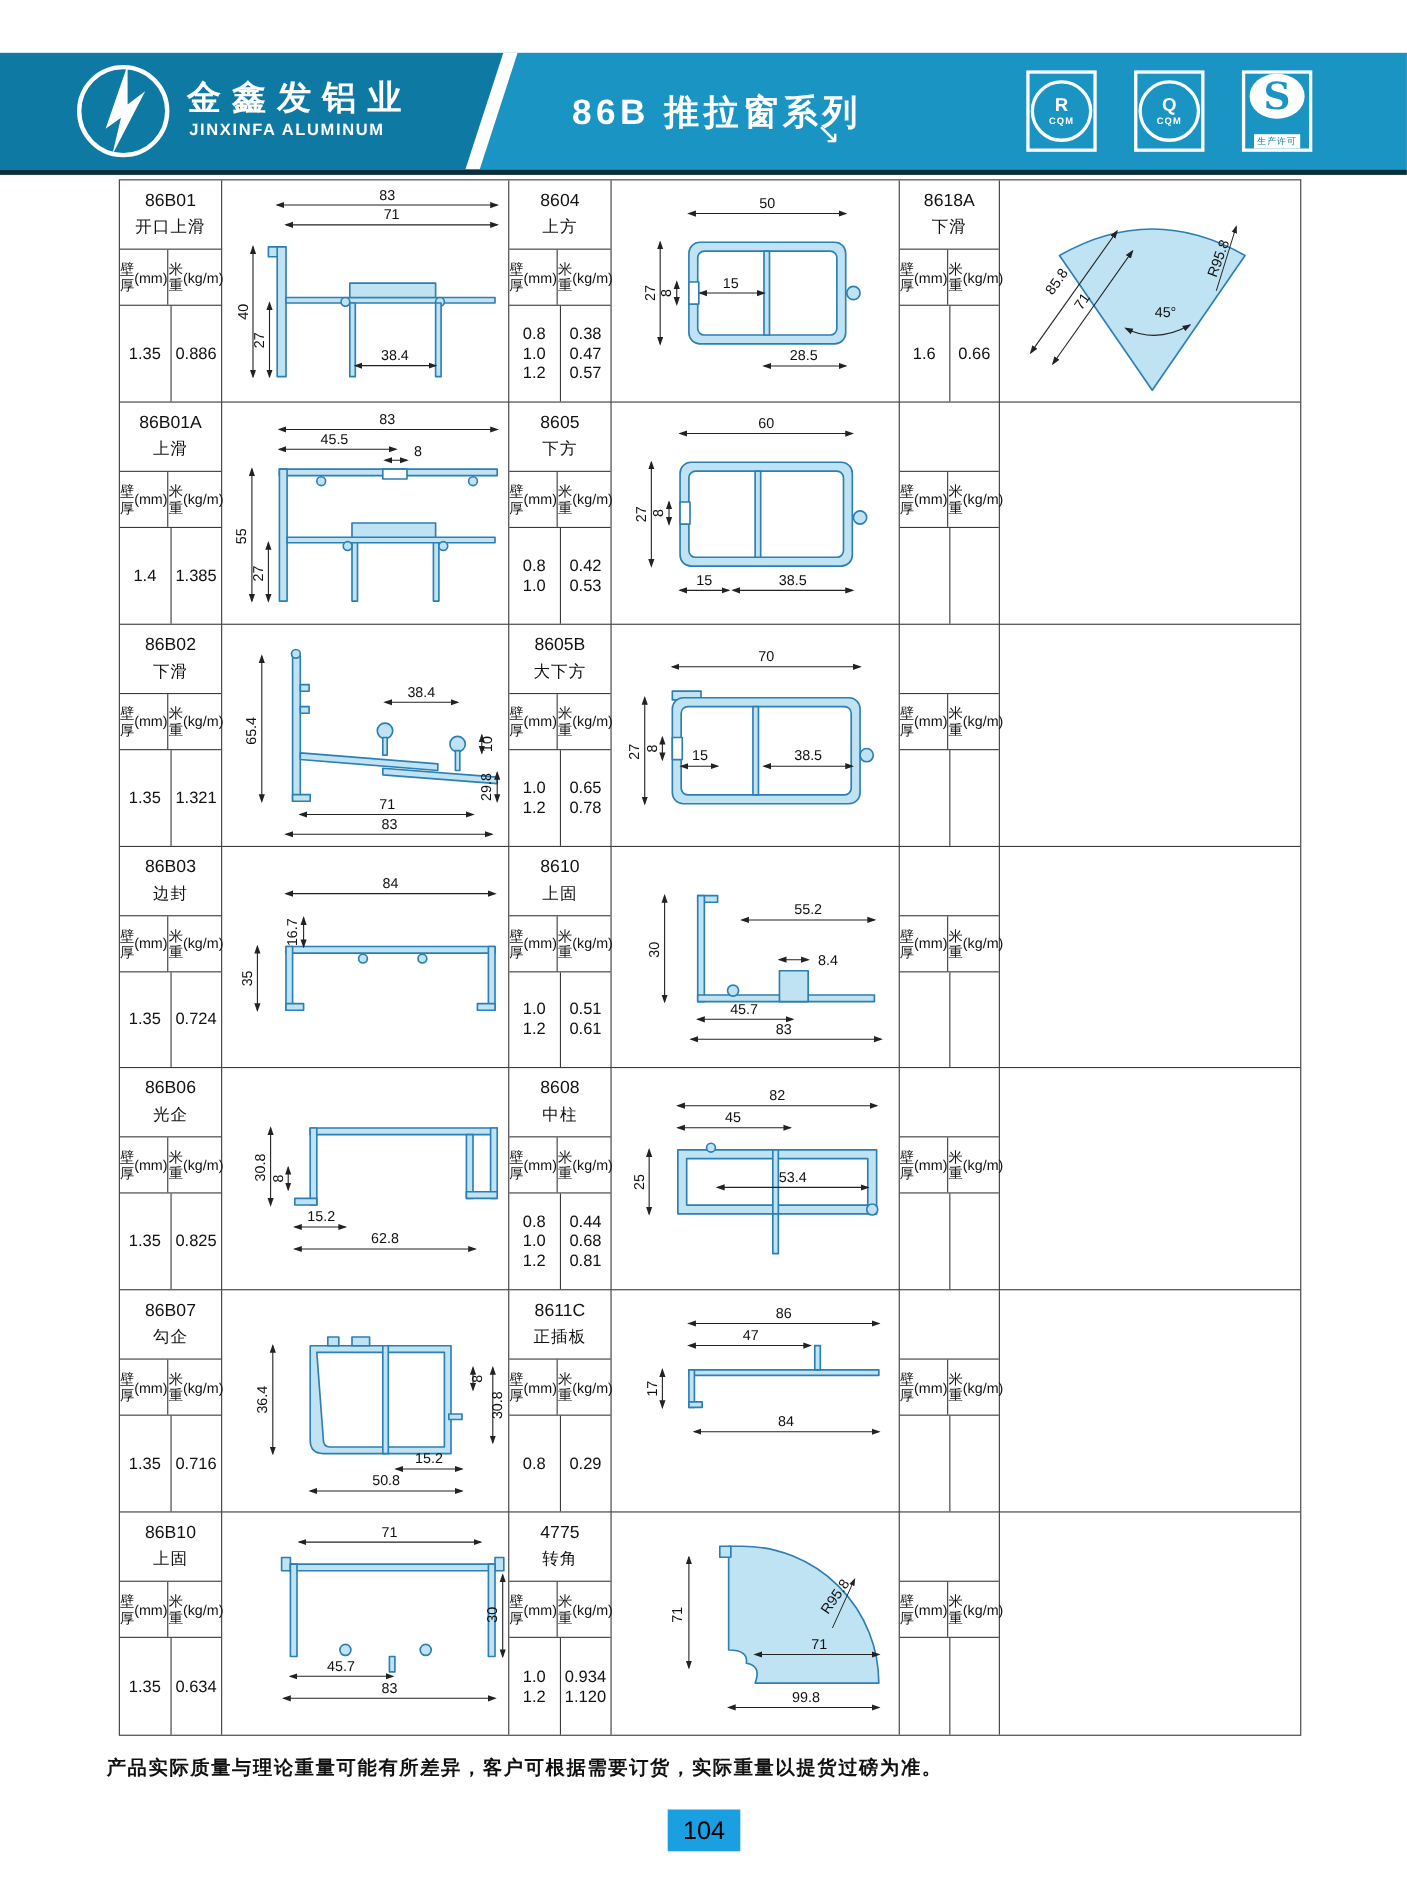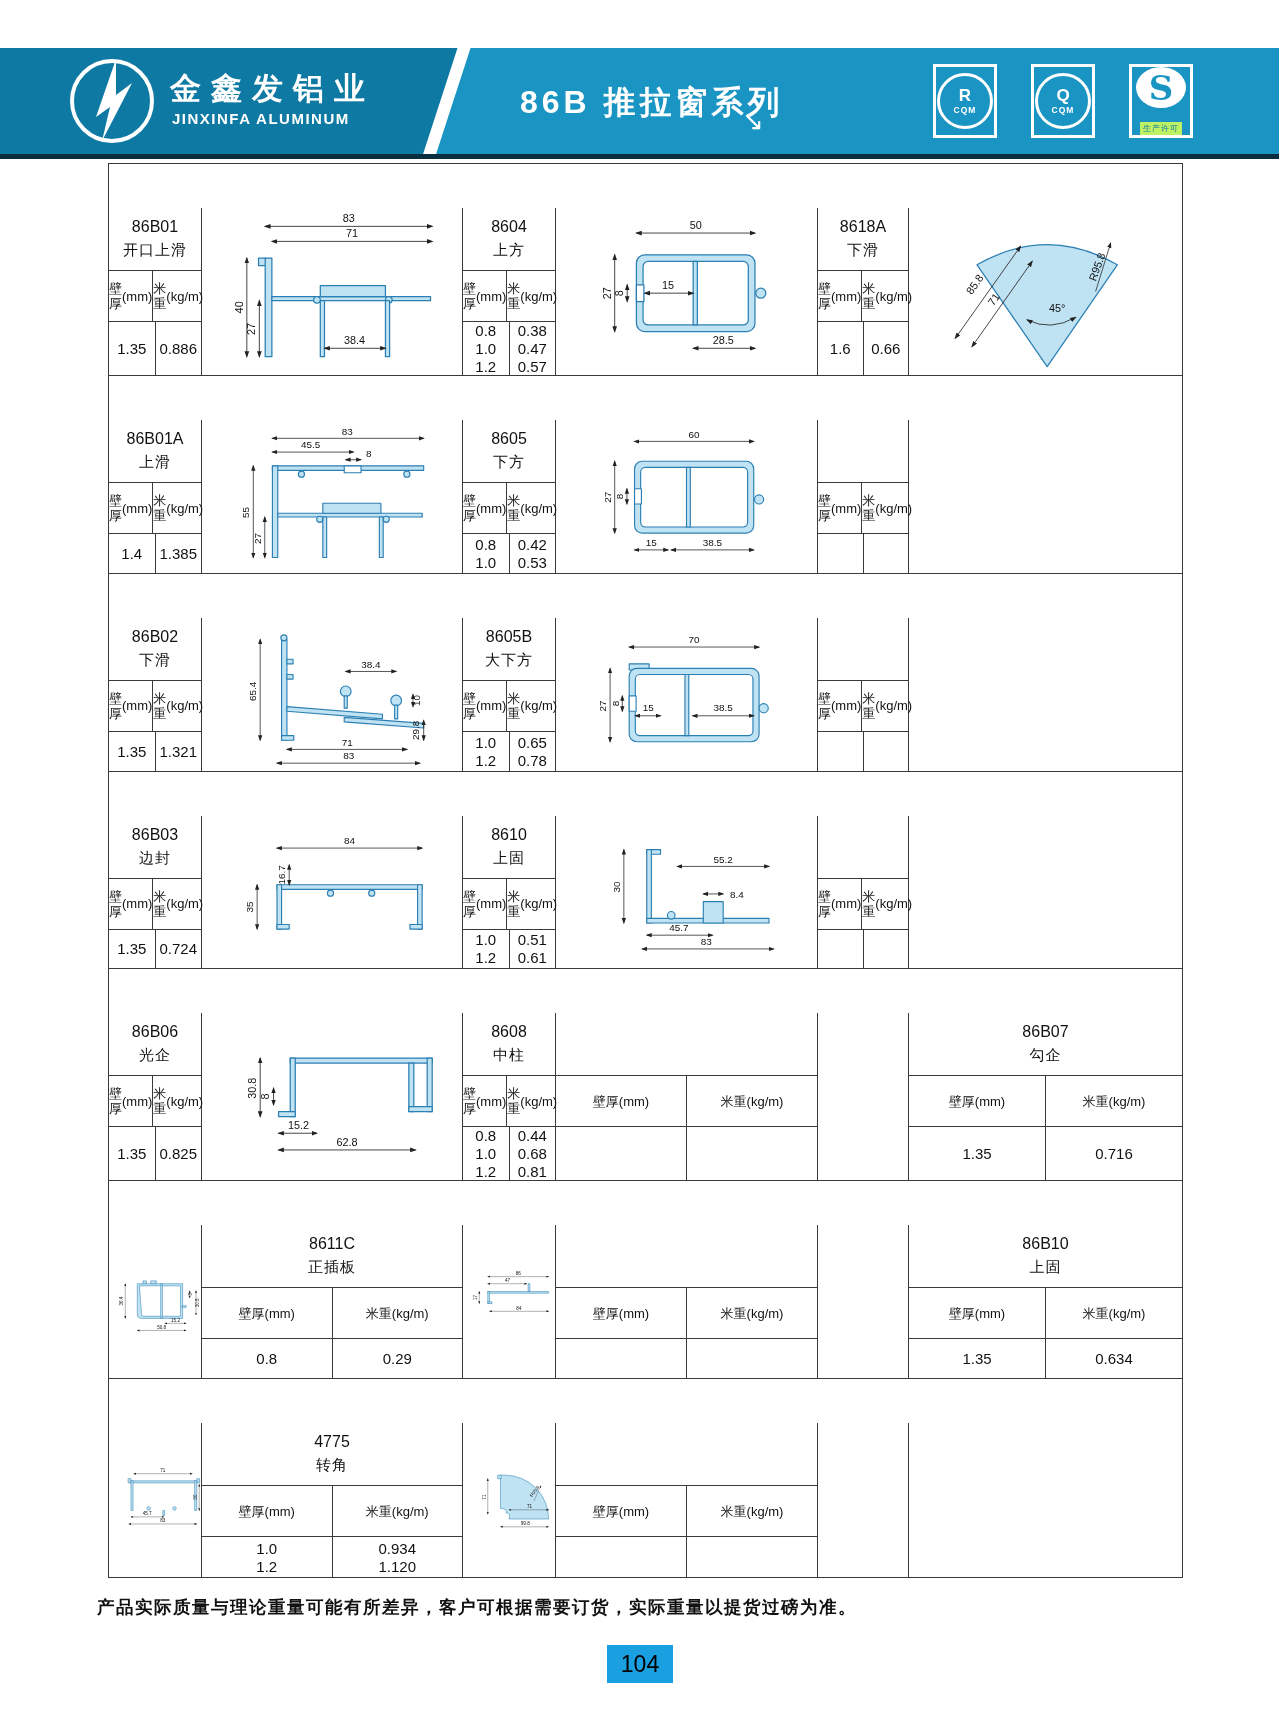--- a/index.html
+++ b/index.html
@@ -16,28 +16,28 @@
   .logo-en{position:absolute;left:172px;top:62px;color:#fff;font-size:15px;font-weight:bold;letter-spacing:1.5px;white-space:nowrap;}
   .band-title{position:absolute;left:520px;top:33px;color:#fff;font-size:32px;font-weight:600;letter-spacing:4px;white-space:nowrap;}
   .band-arrow{position:absolute;left:742px;top:58px;color:#fff;font-size:26px;}
   .badges{position:absolute;right:86px;top:16px;display:flex;gap:34px;}
   .badge{width:64px;height:74px;border:3px solid #fff;box-sizing:border-box;display:flex;flex-direction:column;align-items:center;justify-content:center;}
   .badge-circle{width:50px;height:50px;border:3px solid #fff;border-radius:50%;display:flex;flex-direction:column;align-items:center;justify-content:center;line-height:1;}
   .badge-letter{color:#fff;font-size:17px;font-weight:bold;}
   .badge-sub{color:#fff;font-size:8.5px;font-weight:bold;letter-spacing:1px;margin-top:2px;}
   .badge-circle-filled{width:50px;height:50px;background:#fff;border-radius:50%;display:flex;align-items:center;justify-content:center;line-height:1;}
   .badge-letter-s{color:#1a94c2;font-size:34px;font-weight:bold;font-family:"DejaVu Serif","Liberation Serif",serif;}
-  .badge-s-label{margin-top:14px;background:#bef264;color:#0e7aa4;font-size:8px;padding:1px 3px;letter-spacing:1px;white-space:nowrap;}
+  .badge-s-label{margin-top:14px;background:#ffffff;color:#0e7aa4;font-size:8px;padding:1px 3px;letter-spacing:1px;white-space:nowrap;}
 
   
   .sheet{position:absolute;left:108px;top:163px;width:1075px;height:1415px;box-sizing:border-box;
          border:1.5px solid #3a3a3a;display:grid;
          grid-template-columns:93px 261px 93px 262px 91px 1fr;
          grid-template-rows:repeat(7,1fr);}
-  .cell{border-right:1.5px solid #3a3a3a;border-bottom:1.5px solid #3a3a3a;box-sizing:border-box;margin-top:44px;}
+  .cell{border-right:1.5px solid #3a3a3a;border-bottom:1.5px solid #3a3a3a;box-sizing:border-box;}
   .cell:nth-child(6n){border-right:none;}
   .cell:nth-child(n+37){border-bottom:none;}
   .lcell{display:flex;flex-direction:column;}
   .lhead{height:62px;border-bottom:1.5px solid #3a3a3a;display:flex;flex-direction:column;align-items:center;justify-content:center;gap:5px;}
   .lcode{font-size:16px;}
   .lname{font-size:15px;letter-spacing:1px;}
   .lspec{height:50px;border-bottom:1.5px solid #3a3a3a;display:flex;}
   .scol{flex:1;display:flex;flex-direction:row;align-items:center;justify-content:center;font-size:13px;line-height:15px;}
   .scol+.scol{border-left:1.5px solid #3a3a3a;}
   .lvals{flex:1;display:flex;}
@@ -652,20 +652,38 @@
           <span>1.0</span>
           <span>1.2</span>
         </div>
       <div class="vcol">
           <span>0.44</span>
           <span>0.68</span>
           <span>0.81</span>
         </div>
     </div>
   </div>
+  <div class="cell dcell">
+    <svg class="diag" viewBox="0 0 260 200">
+      <rect class="pp" x="60" y="74" width="180" height="58"></rect>
+      <rect class="pw" x="68" y="82" width="164" height="42"></rect>
+      <rect class="pp" x="146" y="74" width="5" height="58"></rect>
+      <rect class="pp" x="146" y="132" width="5" height="36"></rect>
+      <circle class="pp" cx="90" cy="72" r="4"></circle>
+      <circle class="pp" cx="236" cy="128" r="5"></circle>
+      <line class="dl" x1="60" y1="34" x2="240" y2="34" marker-start="url(#ah)" marker-end="url(#ah)"></line>
+      <text class="dt" x="150" y="29">82</text>
+      <line class="dl" x1="60" y1="54" x2="162" y2="54" marker-start="url(#ah)" marker-end="url(#ah)"></line>
+      <text class="dt" x="110" y="49">45</text>
+      <line class="dl" x1="96" y1="108" x2="232" y2="108" marker-start="url(#ah)" marker-end="url(#ah)"></line>
+      <text class="dt" x="164" y="103">53.4</text>
+      <line class="dl" x1="34" y1="74" x2="34" y2="132" marker-start="url(#ah)" marker-end="url(#ah)"></line>
+      <text class="dt" x="29" y="103" transform="rotate(-90 29 103)">25</text>
+    </svg>
+  </div>
 
   <div class="cell lcell">
     <div class="lhead">
         <div class="lcode"></div>
         <div class="lname"></div>
       </div>
     <div class="lspec">
       <div class="scol">
           <span>壁厚</span>
           <span>(mm)</span>

